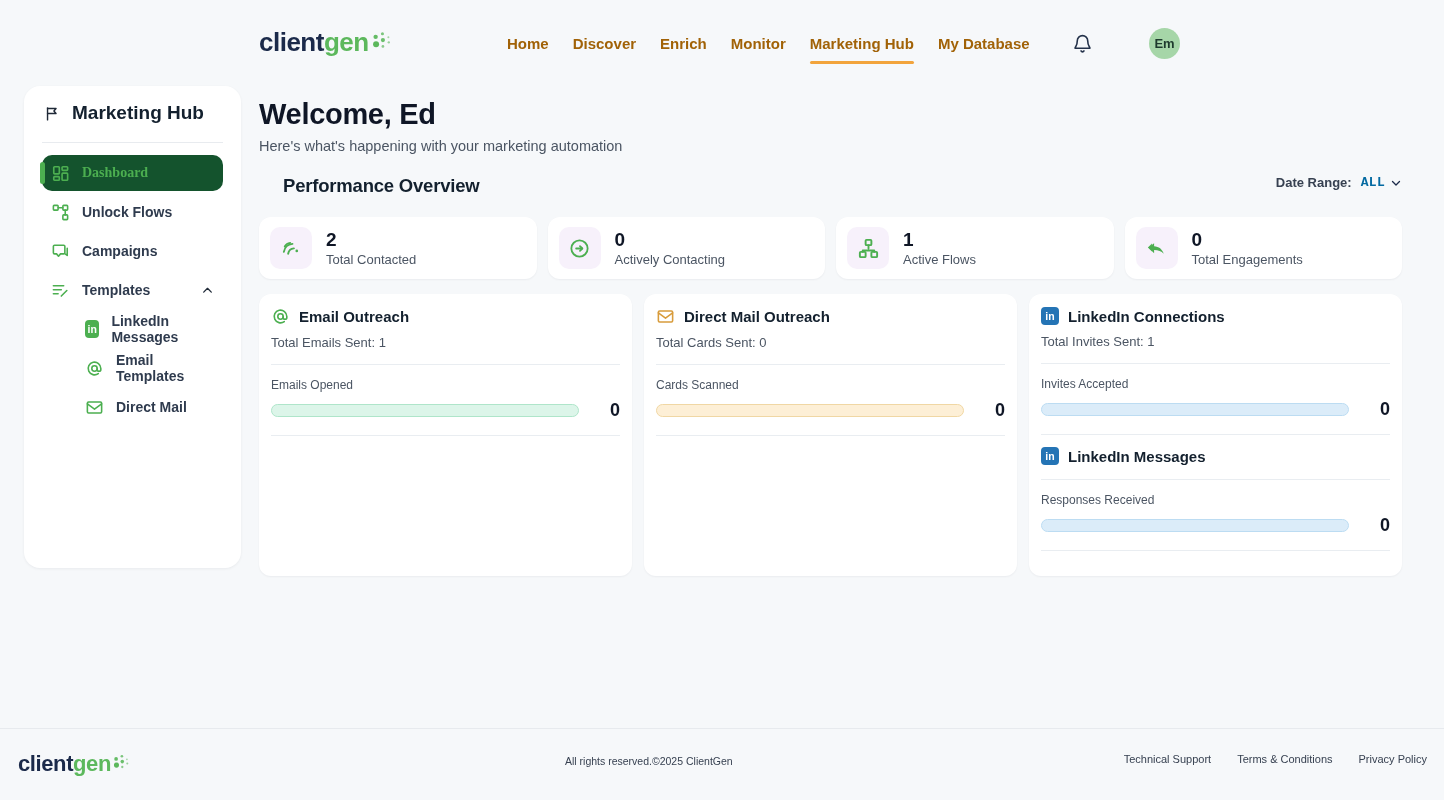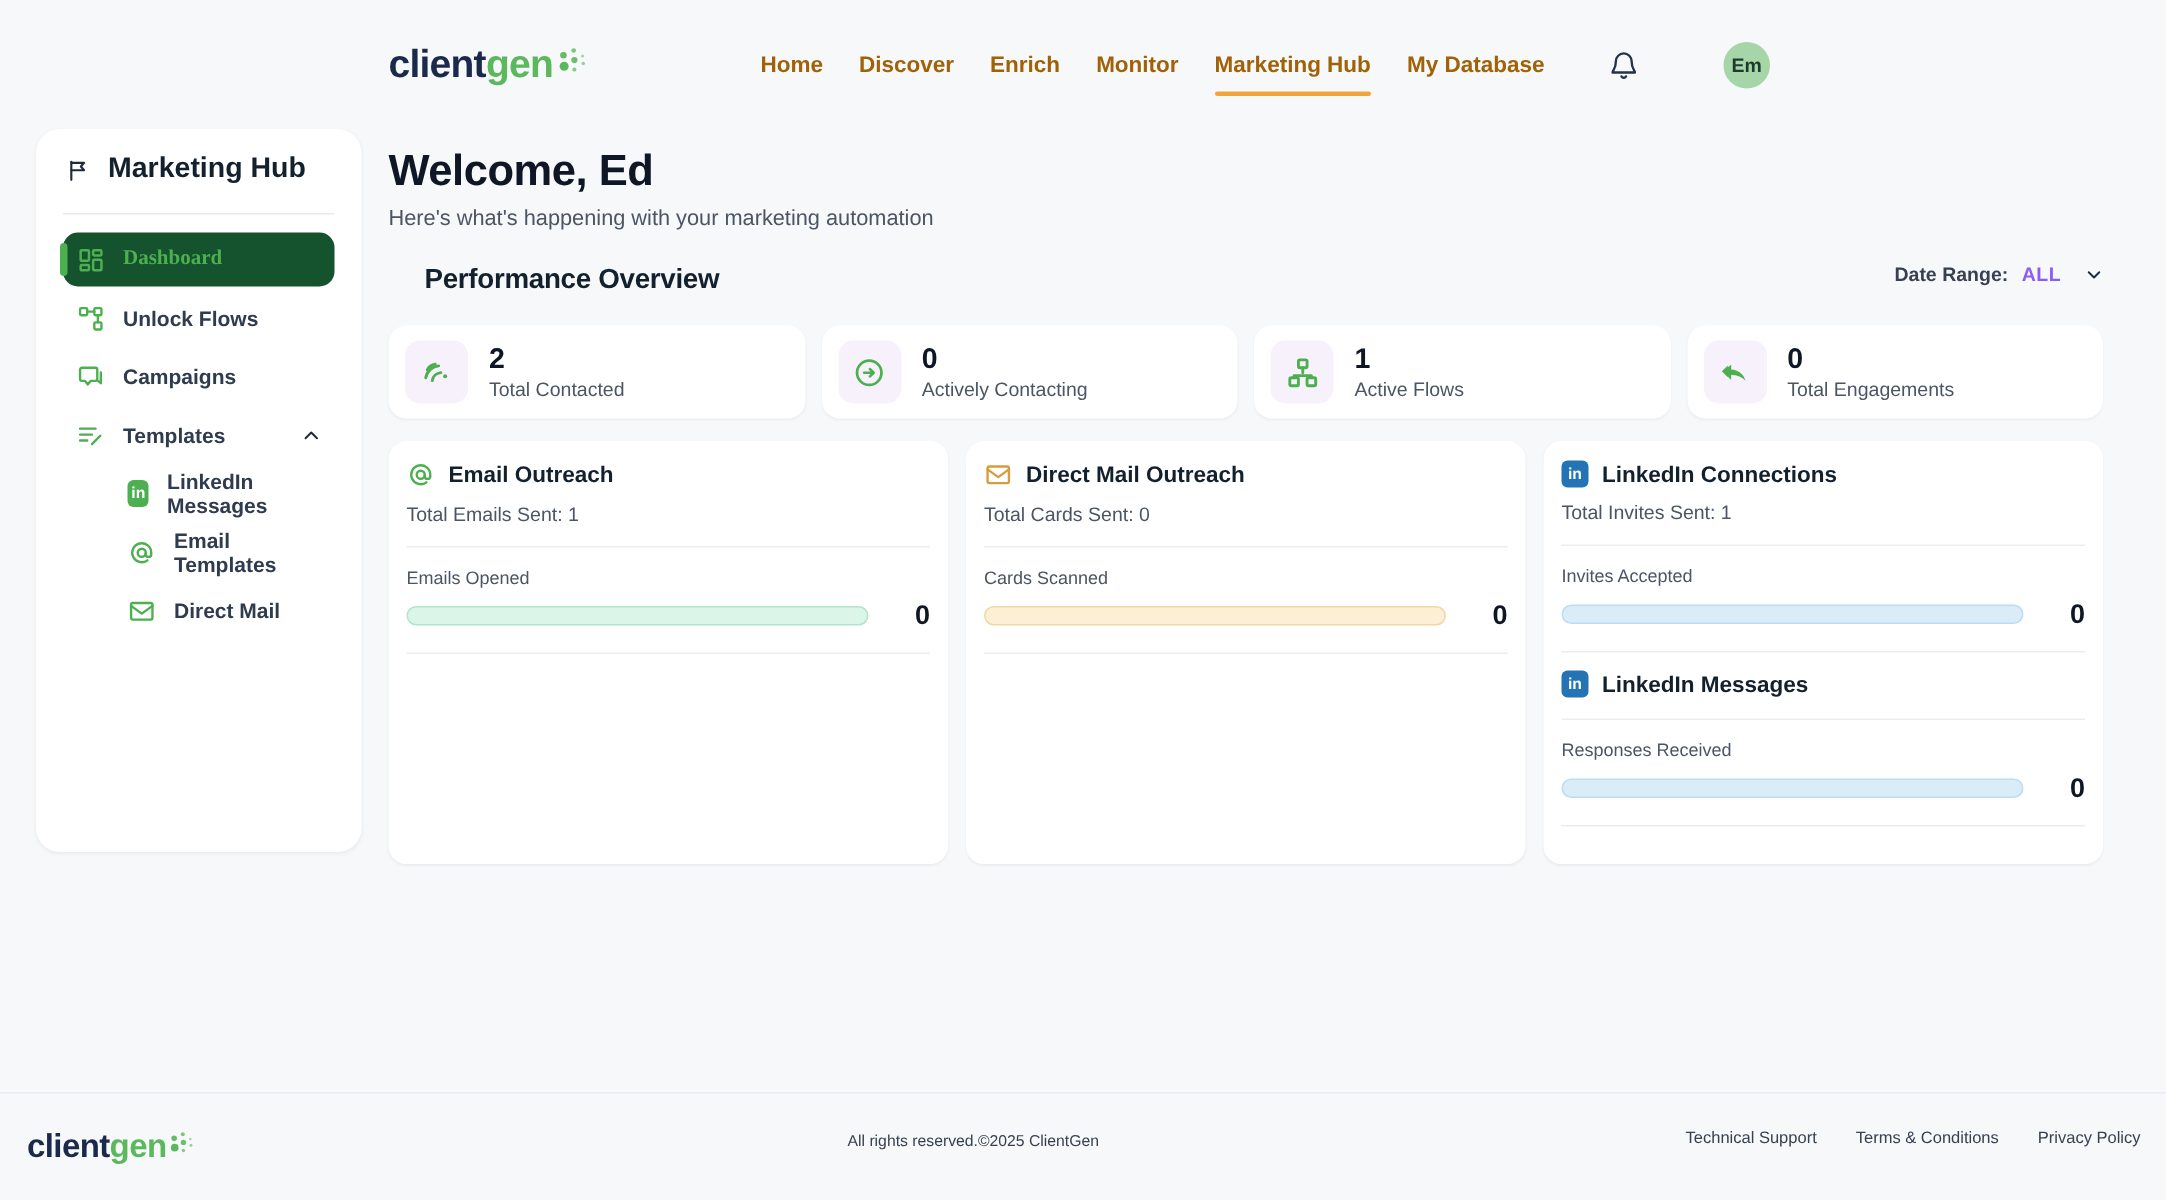--- a/index.html
+++ b/index.html
@@ -39,21 +39,21 @@
   .li-badge { width:18px; height:18px; border-radius:4px; background:#4caf50; color:#fff; font-size:10.5px; font-weight:700; display:flex; align-items:center; justify-content:center; }
   .li-badge.blue { background:#2474b5; }
 
   
   .main { position:absolute; left:259px; top:90px; width:1143px; }
   .welcome-title { margin-top:7px; font-size:29px; font-weight:800; letter-spacing:-0.3px; color:#0f1626; line-height:34px; }
   .welcome-subtitle { margin-top:7px; font-size:14.5px; color:#4b5563; }
   .section-row { margin-top:21px; display:flex; align-items:flex-start; justify-content:space-between; height:26px;margin-left:24px; }
   .section-title { font-size:18.5px; font-weight:800; color:#13202e; letter-spacing:-0.2px; }
   .date-range { display:flex; align-items:center; gap:9px; font-size:13px; font-weight:600; color:#374151; cursor:pointer; }
-  .date-range .value { color:#8b5cf6; font-weight:800; letter-spacing:0.3px; display:flex; align-items:center; gap:16px; }
+  .date-range .value { color:#0369a1; font-weight:800; letter-spacing:0.3px; display:flex; align-items:center; gap:5px;font-family:Liberation Mono, monospace; }
 
   .stats-row { margin-top:16px; display:flex; gap:11px; }
   .stat-card { flex:1; height:62px; background:#fff; border-radius:12px; box-shadow:0 1px 2px rgba(16,24,40,.05); display:flex; align-items:center; gap:14px; padding:0 11px; }
   .stat-icon { width:42px; height:42px; border-radius:10px; background:#f7f1fb; display:flex; align-items:center; justify-content:center; flex:none; }
   .stat-text { display:flex; flex-direction:column; gap:2px; }
   .stat-value { font-size:19px; font-weight:800; color:#0f1626; line-height:21px; }
   .stat-label { font-size:13px; color:#4b5563; }
 
   .panels-row { margin-top:15px; display:flex; gap:12px; }
   .panel { flex:1; height:282px; background:#fff; border-radius:12px; box-shadow:0 1px 2px rgba(16,24,40,.05); padding:13px 12px; overflow:hidden; }

